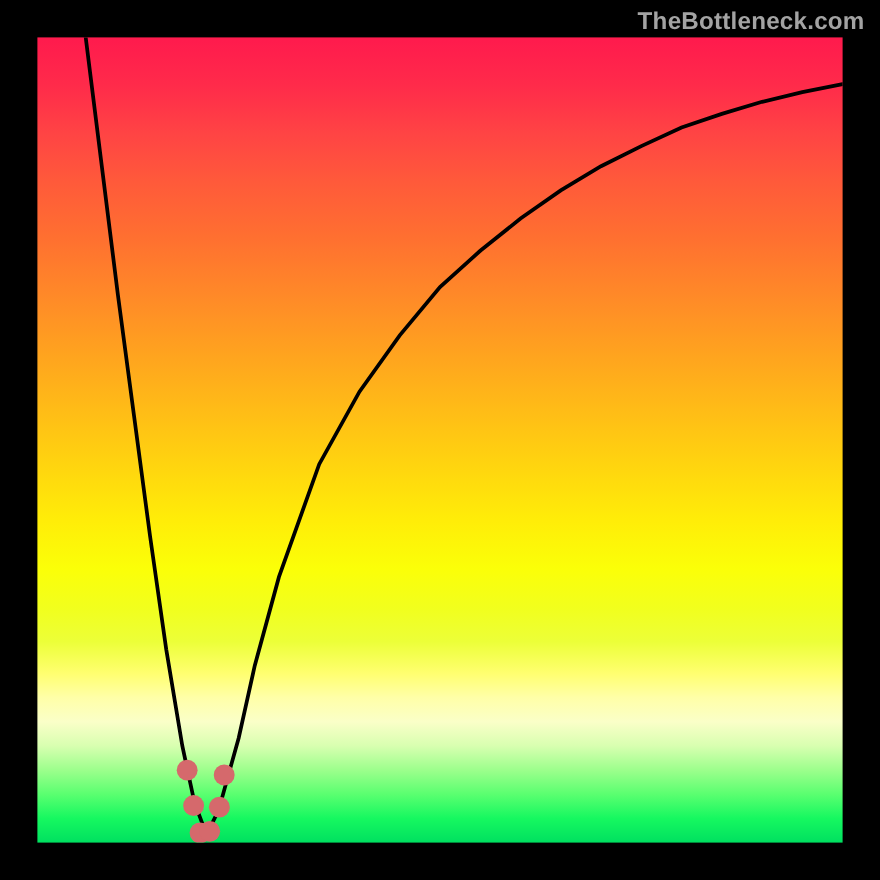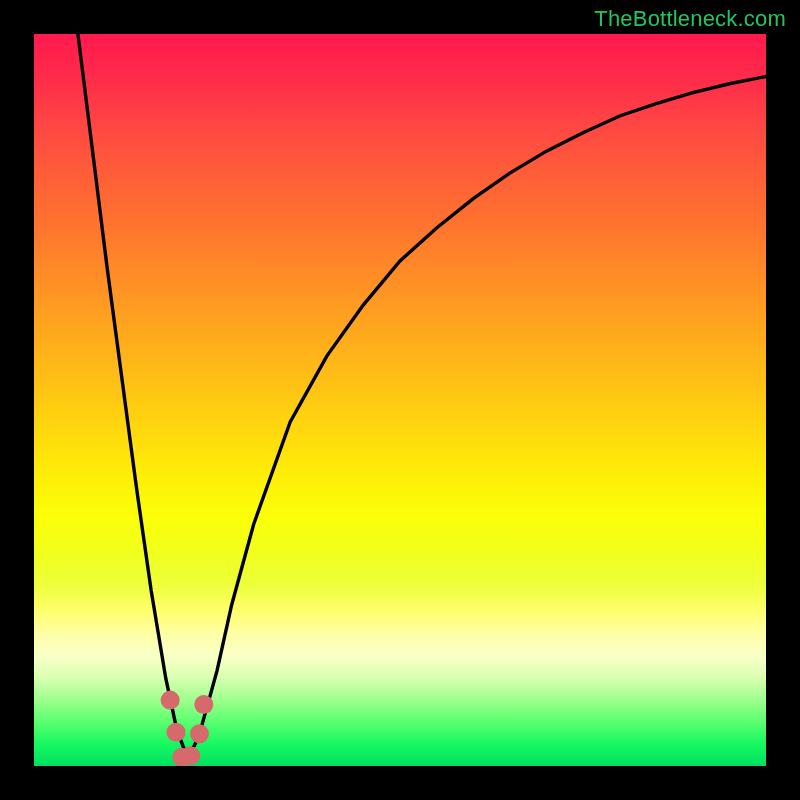--- a/index.html
+++ b/index.html
@@ -60,24 +60,24 @@
     position: absolute;
     left: 0;
     top: 0;
     width: 100%;
     height: 100%;
   }
   .watermark {
     position: absolute;
     top: 6px;
     right: 14px;
-    color: #22c55e;
+    color: #a3a3a3;
     font-size: 22px;
     letter-spacing: 0.2px;
-    font-weight: 400;
+    font-weight: 700;
   }
 </style>
 </head>
 <body>
 
 <div class="frame">
   <div class="plot-area">
     <div class="gradient-bg"></div>
     <svg class="curve-layer" viewBox="0 0 732 732" preserveAspectRatio="none">
       <path fill="none" stroke="#000000" stroke-width="3.4" stroke-linecap="round" d="M43.92 0.00 L58.56 117.12 L73.20 234.24 L87.84 344.04 L102.48 453.84 L117.12 556.32 L131.76 644.16 L142.74 695.40 L153.72 724.68 L164.70 702.72 L183.00 636.84 L197.64 570.96 L219.60 490.44 L256.20 387.96 L292.80 322.08 L329.40 270.84 L366.00 226.92 L402.60 193.98 L439.20 164.70 L475.80 139.08 L512.40 117.12 L549.00 98.82 L585.60 81.98 L622.20 69.54 L658.80 58.56 L695.40 49.78 L732.00 42.46" id="curve-path"></path>

